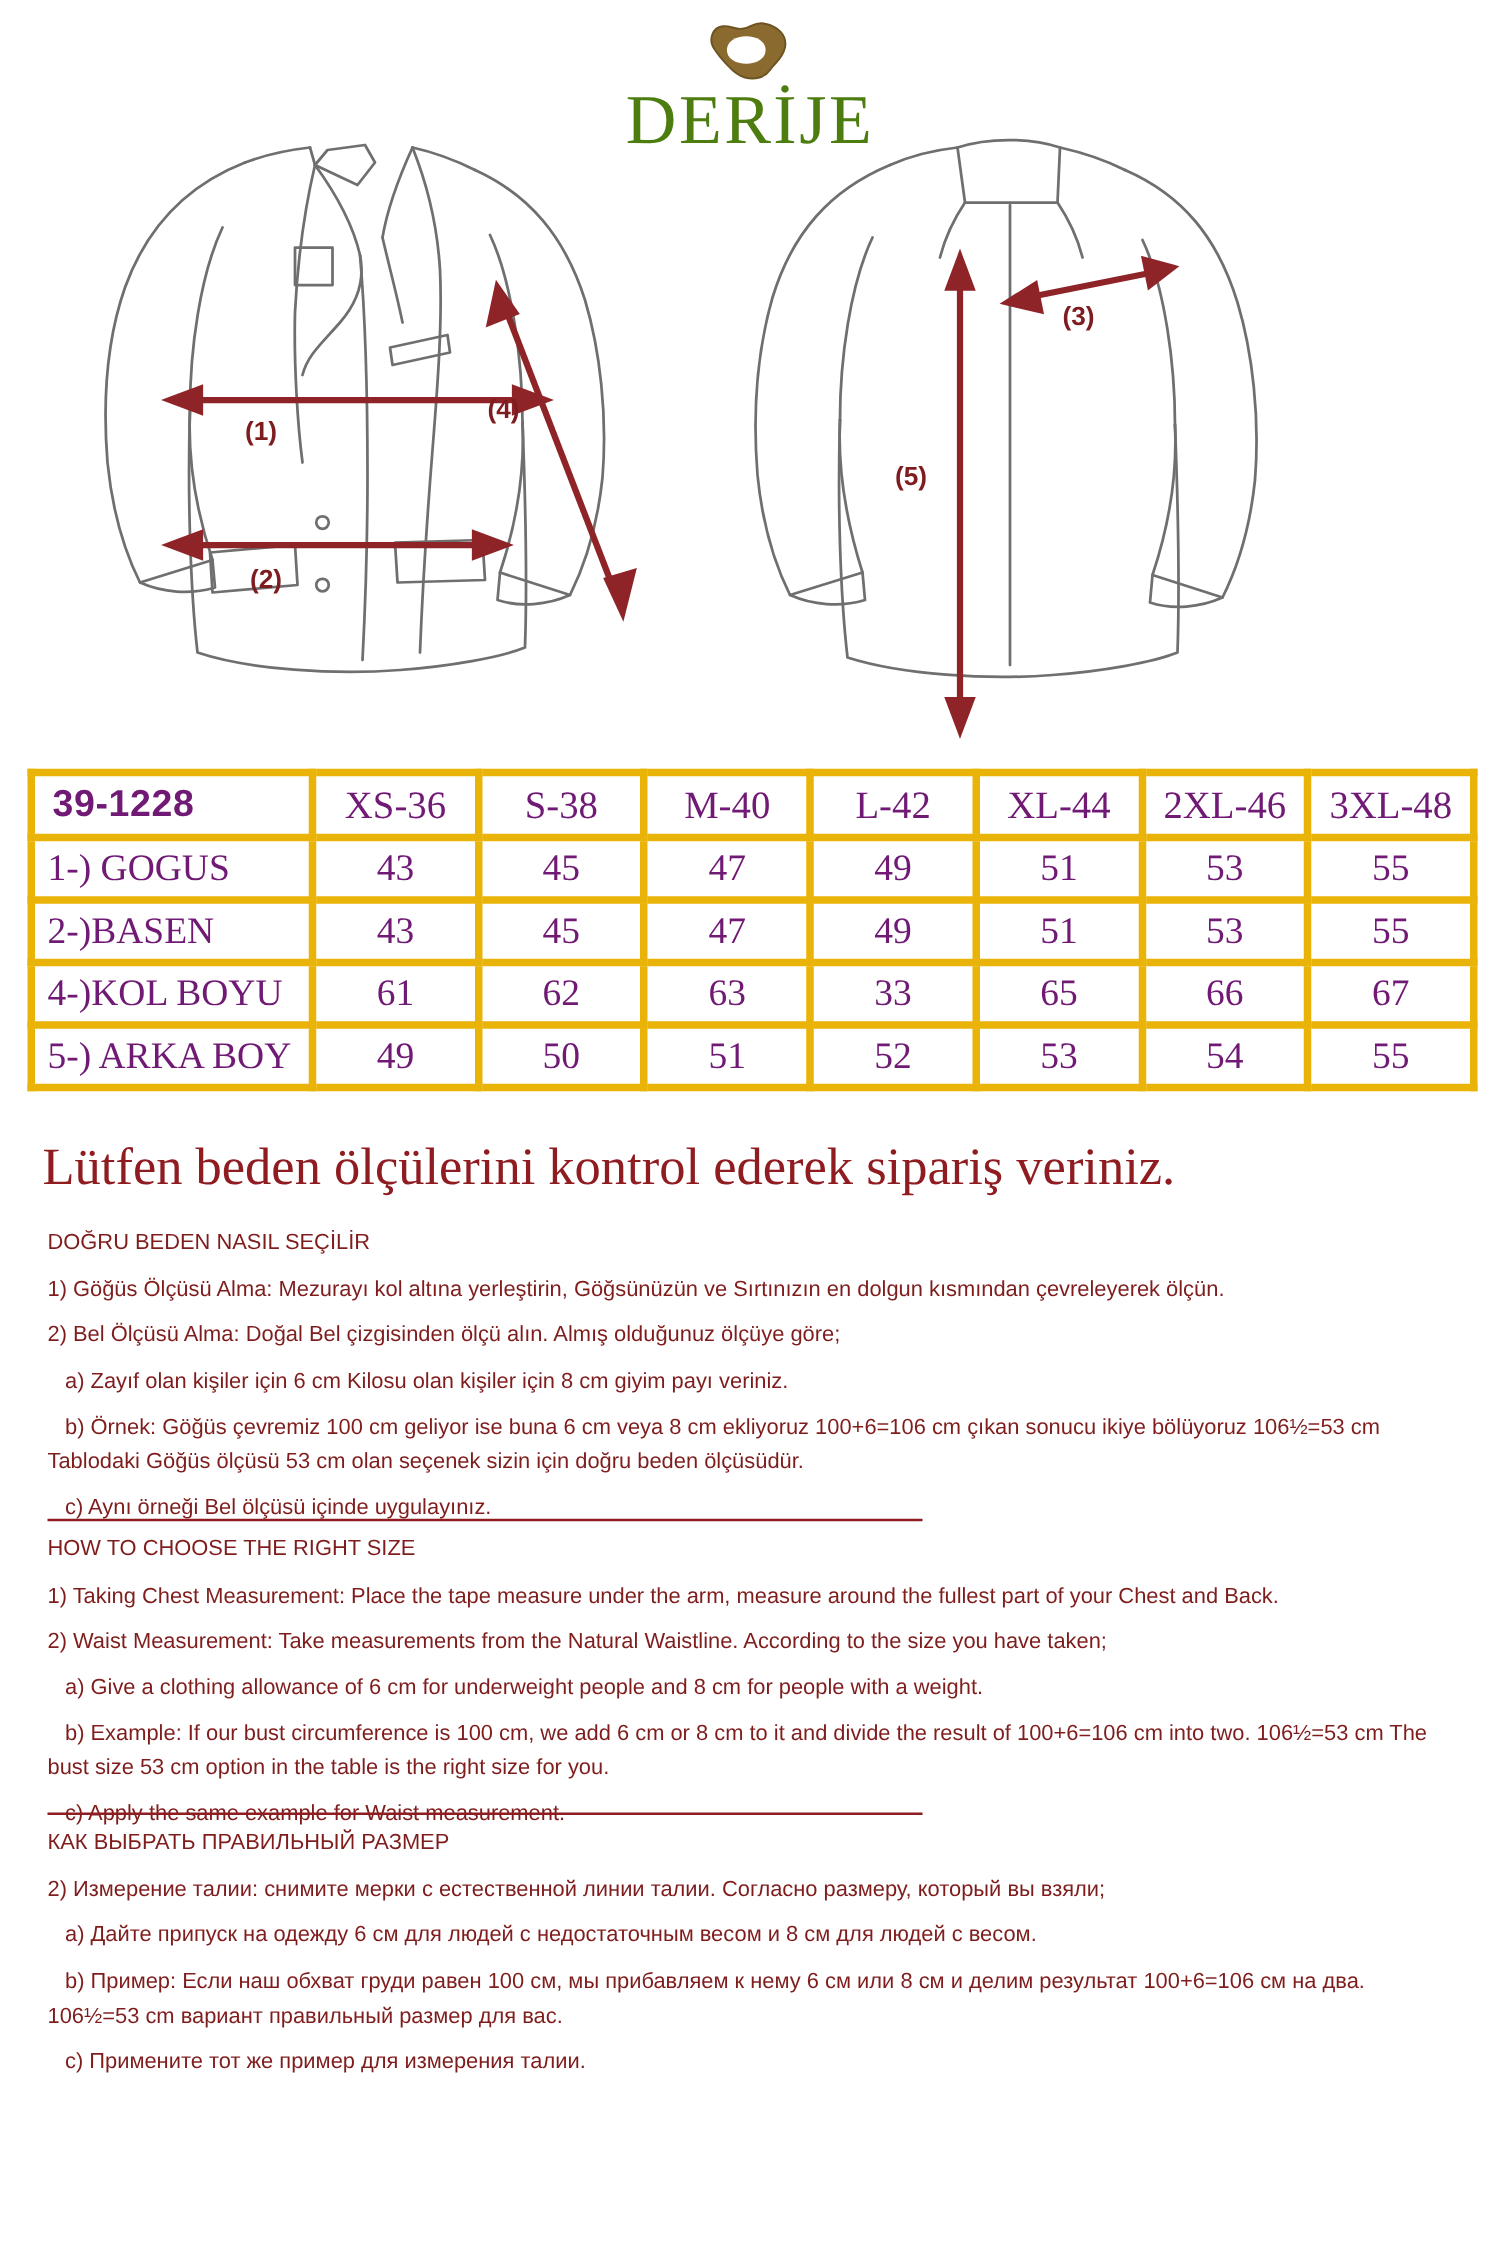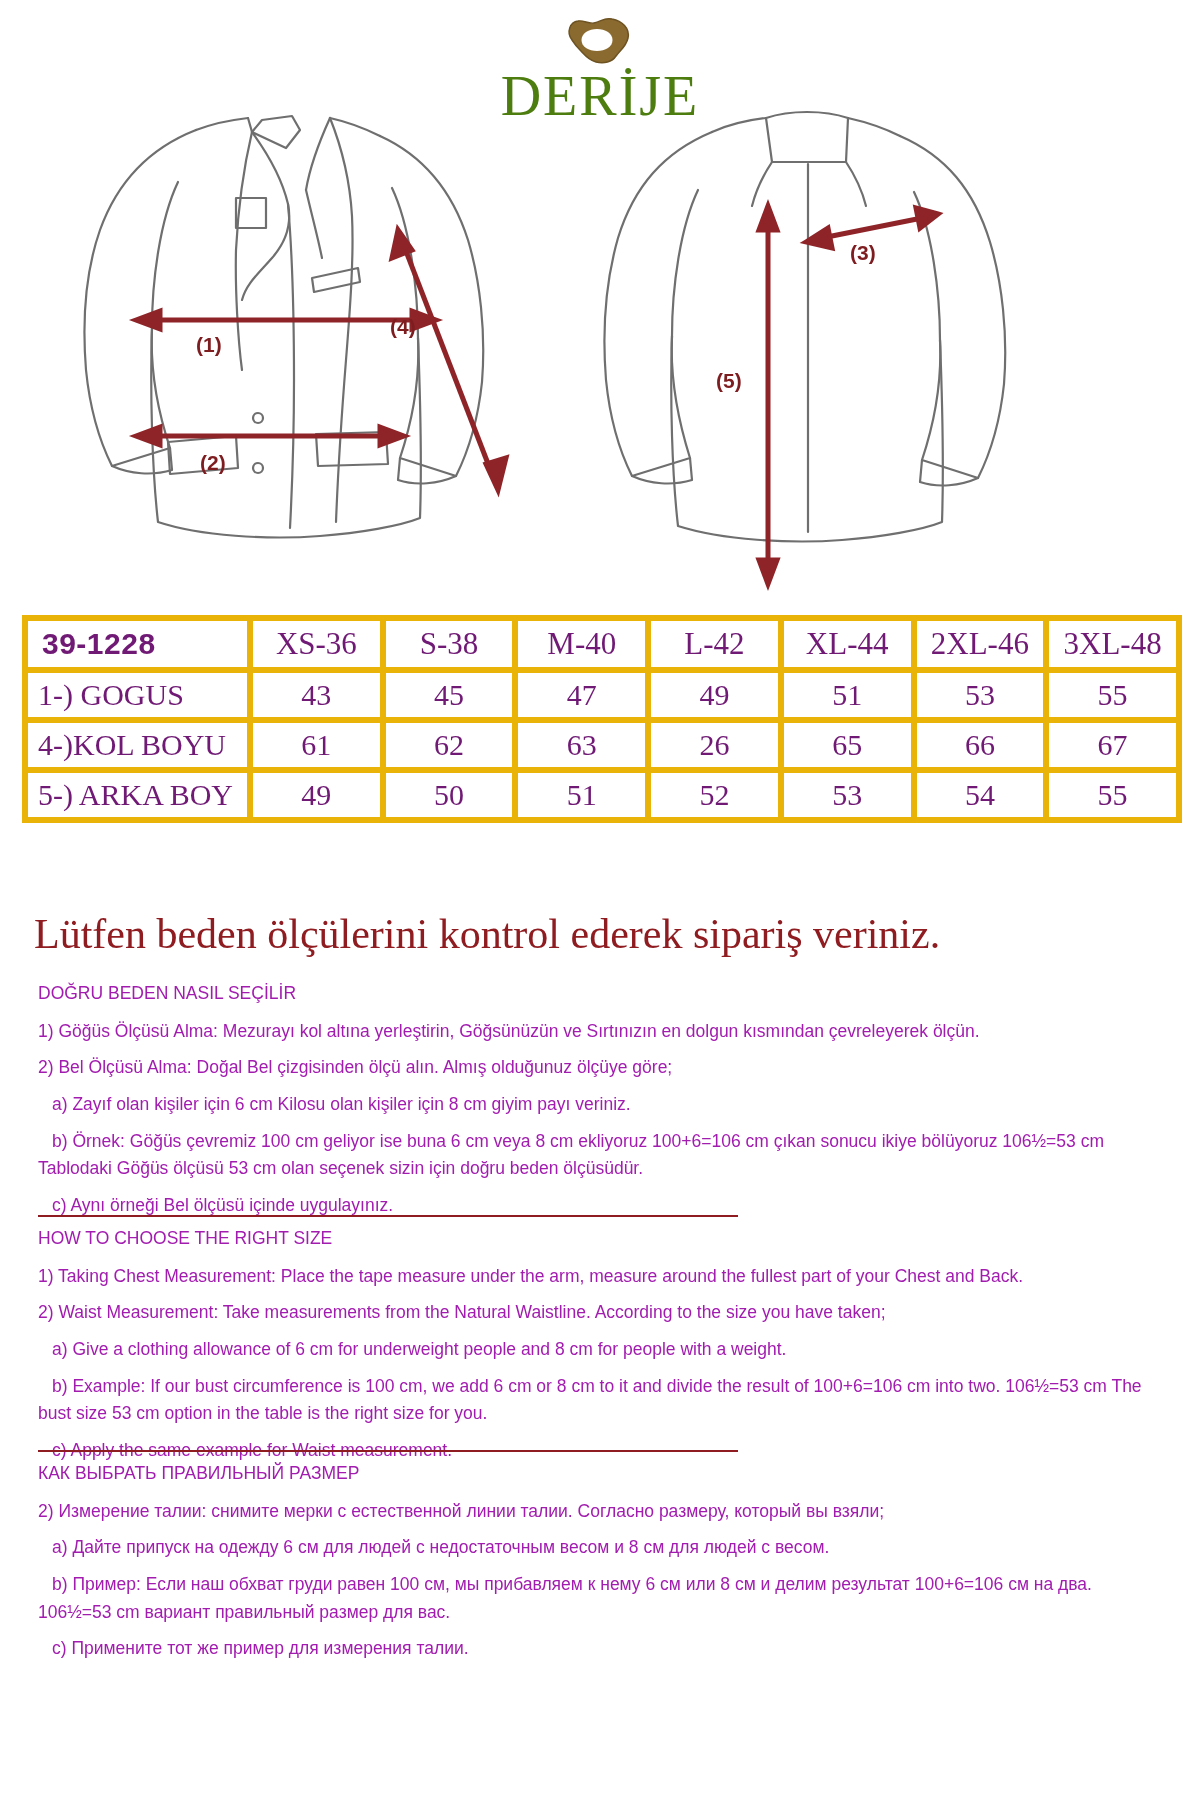--- a/index.html
+++ b/index.html
@@ -107,21 +107,21 @@
     white-space: nowrap;
   }
 
   
   .text-block {
     position: absolute;
     left: 38px;
     width: 1130px;
     font-size: 17.5px;
     line-height: 1.58;
-    color: #a21caf;
+    color: #7f1d1d;
   }
   .text-block p {
     margin: 0 0 9px 0;
   }
   .text-block p.heading {
     margin-bottom: 10px;
   }
   .text-block p.indent {
     text-indent: 14px;
   }
@@ -279,25 +279,35 @@
           <td class="rowlabel">1-) GOGUS</td>
           <td>43</td>
           <td>45</td>
           <td>47</td>
           <td>49</td>
           <td>51</td>
           <td>53</td>
           <td>55</td>
         </tr>
         <tr>
+          <td class="rowlabel">2-)BASEN</td>
+          <td>43</td>
+          <td>45</td>
+          <td>47</td>
+          <td>49</td>
+          <td>51</td>
+          <td>53</td>
+          <td>55</td>
+        </tr>
+        <tr>
           <td class="rowlabel">4-)KOL BOYU</td>
           <td>61</td>
           <td>62</td>
           <td>63</td>
-          <td>26</td>
+          <td>33</td>
           <td>65</td>
           <td>66</td>
           <td>67</td>
         </tr>
         <tr>
           <td class="rowlabel">5-) ARKA BOY</td>
           <td>49</td>
           <td>50</td>
           <td>51</td>
           <td>52</td>

